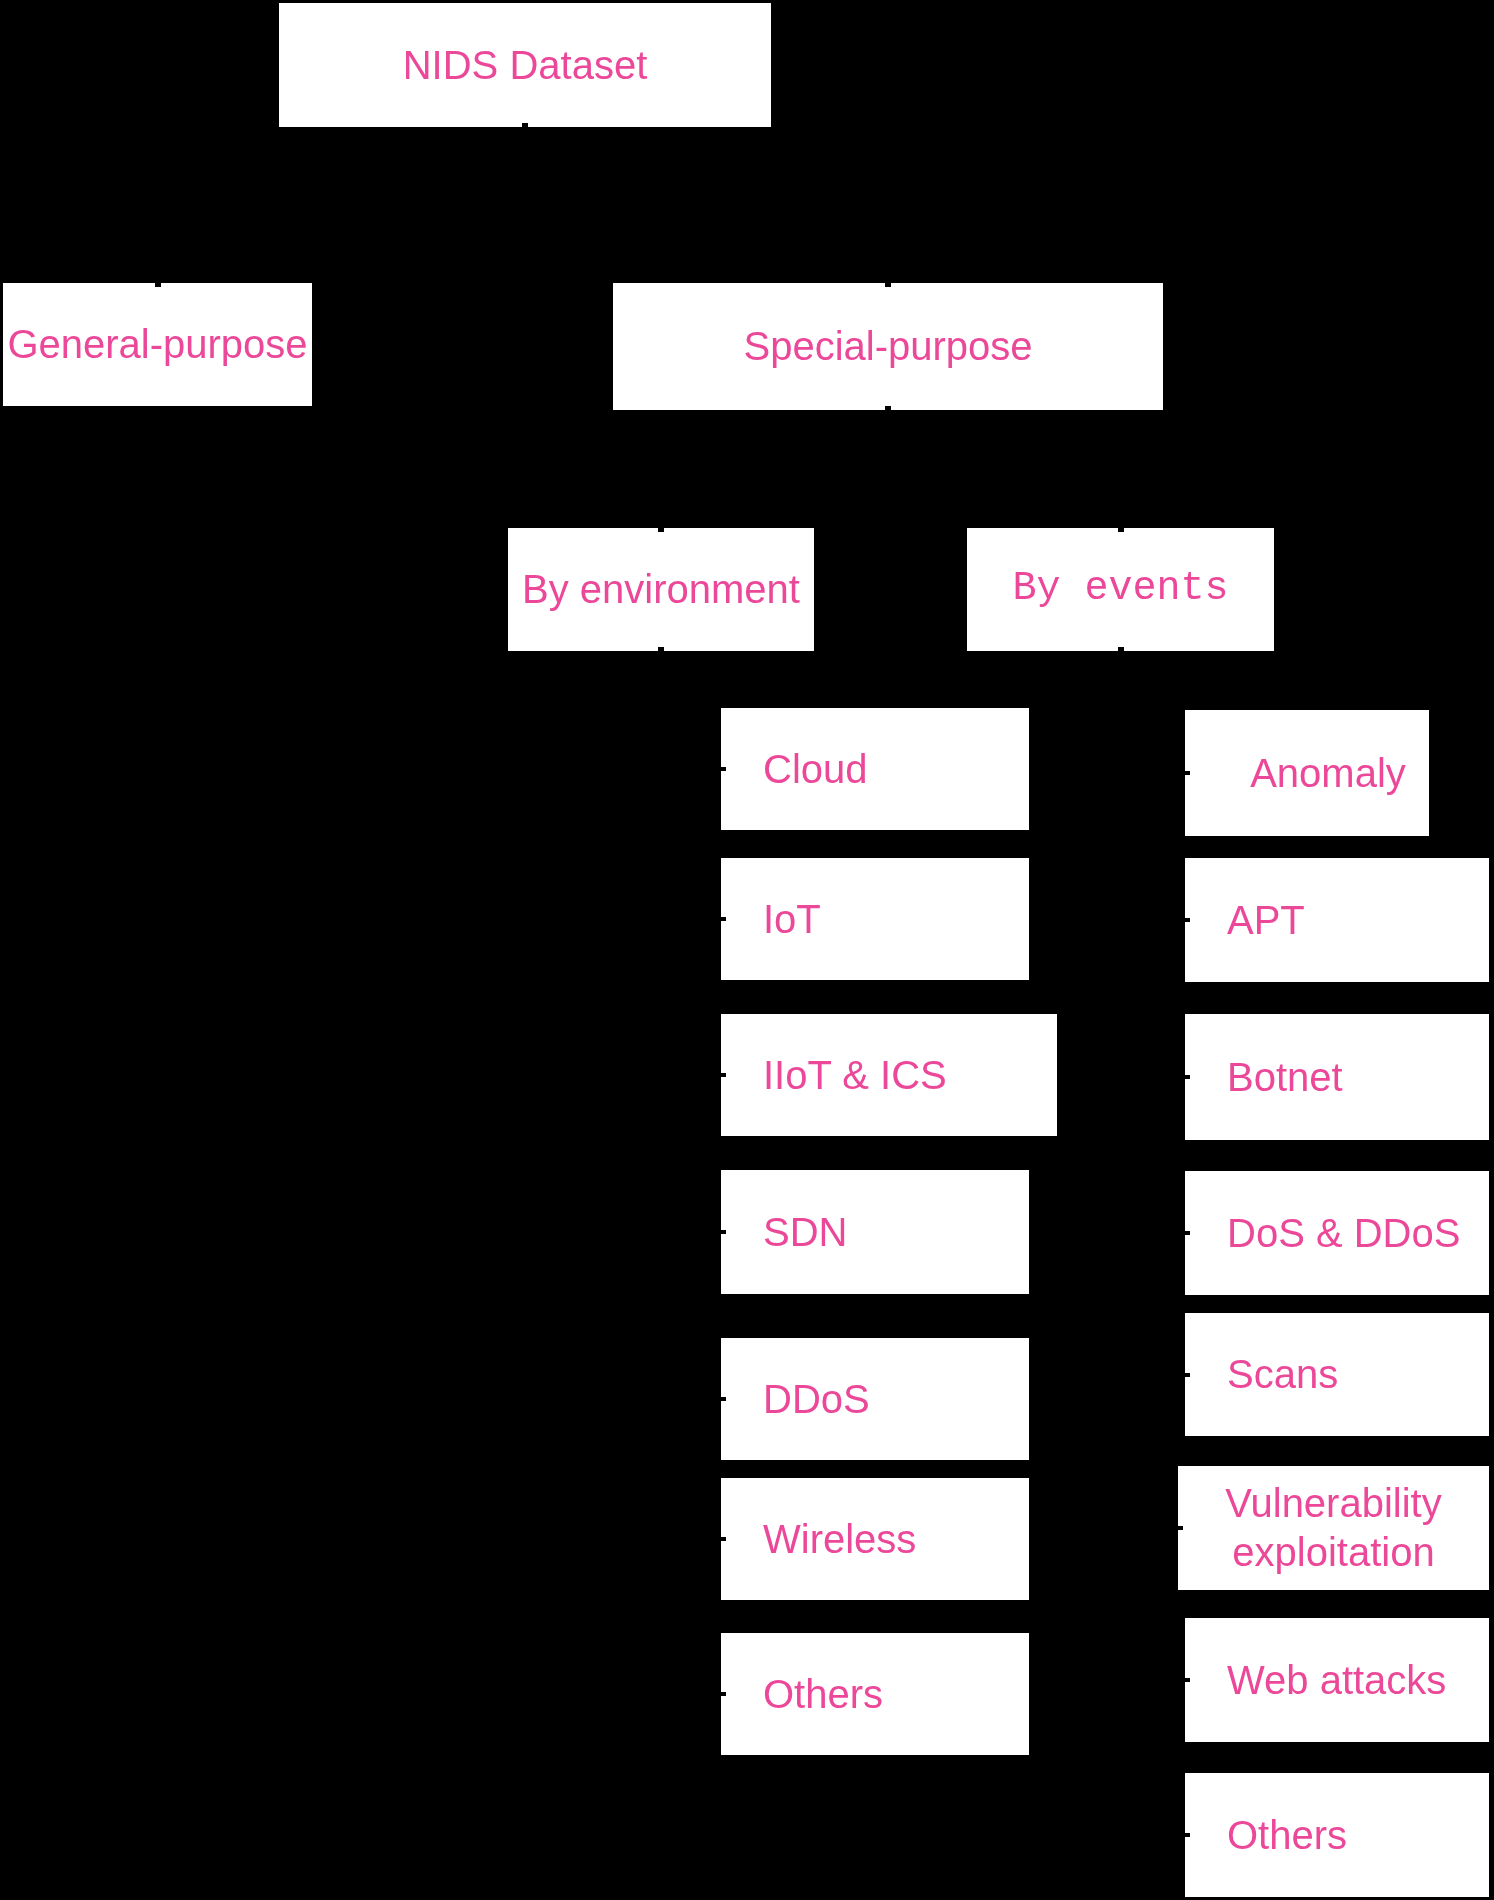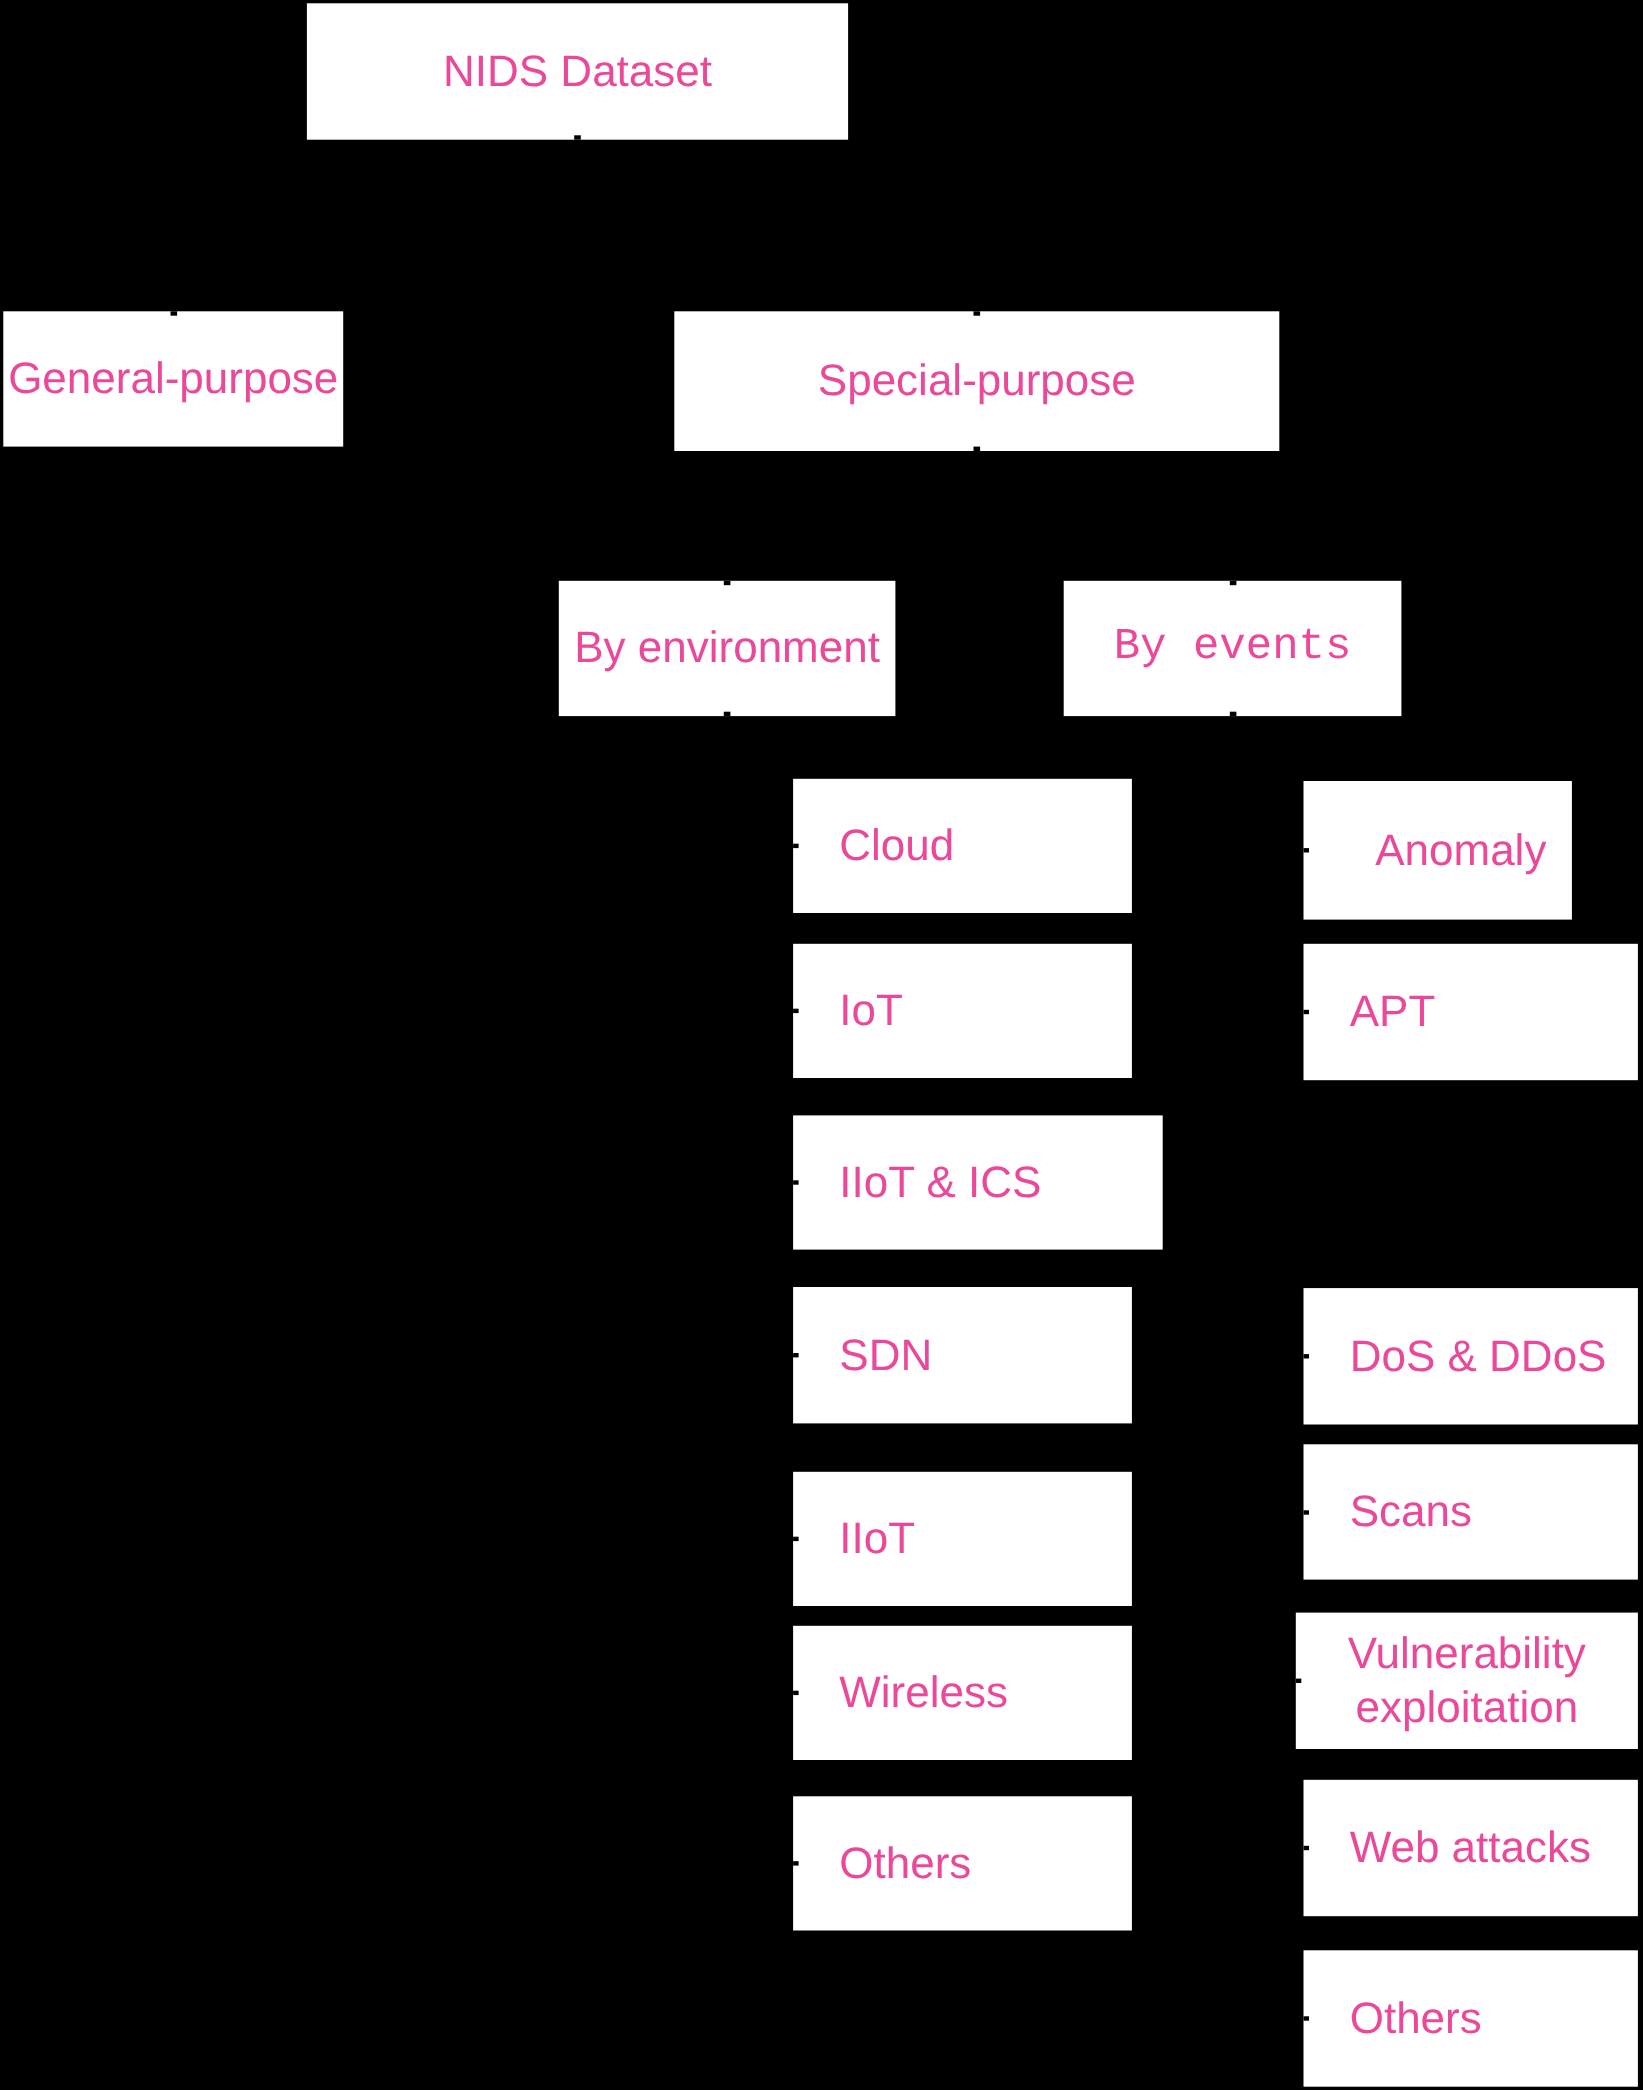--- a/index.html
+++ b/index.html
@@ -105,21 +105,21 @@
     <span>IIoT &amp; ICS</span>
     <span class="tick left"></span>
   </div>
 
   <div class="node leaf" style="left:721px; top:1170px; width:308px; height:124px;">
     <span>SDN</span>
     <span class="tick left"></span>
   </div>
 
   <div class="node leaf" style="left:721px; top:1338px; width:308px; height:122px;">
-    <span>IIoT</span>
+    <span>DDoS</span>
     <span class="tick left"></span>
   </div>
 
   <div class="node leaf" style="left:721px; top:1478px; width:308px; height:122px;">
     <span>Wireless</span>
     <span class="tick left"></span>
   </div>
 
   <div class="node leaf" style="left:721px; top:1633px; width:308px; height:122px;">
     <span>Others</span>
@@ -129,20 +129,24 @@
   <div class="node leaf" style="left:1185px; top:710px; width:244px; height:126px;justify-content:center;">
     <span>Anomaly</span>
     <span class="tick left"></span>
   </div>
 
   <div class="node leaf" style="left:1185px; top:858px; width:304px; height:124px;">
     <span>APT</span>
     <span class="tick left"></span>
   </div>
 
+  <div class="node leaf" style="left:1185px; top:1014px; width:304px; height:126px;">
+    <span>Botnet</span>
+    <span class="tick left"></span>
+  </div>
 
   <div class="node leaf" style="left:1185px; top:1171px; width:304px; height:124px;">
     <span>DoS &amp; DDoS</span>
     <span class="tick left"></span>
   </div>
 
   <div class="node leaf" style="left:1185px; top:1313px; width:304px; height:123px;">
     <span>Scans</span>
     <span class="tick left"></span>
   </div>

